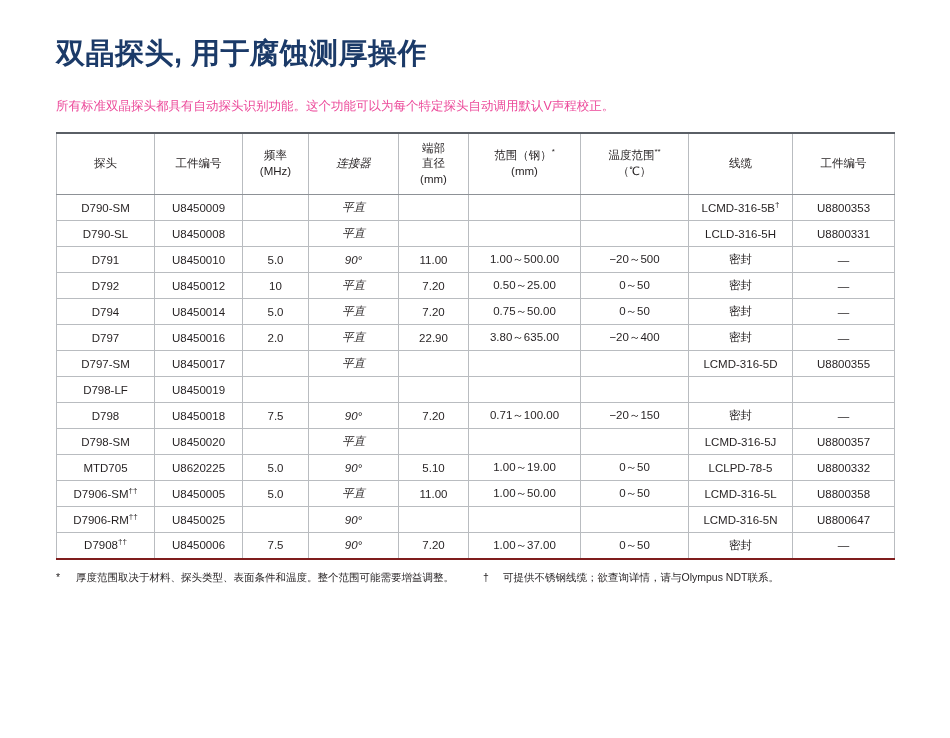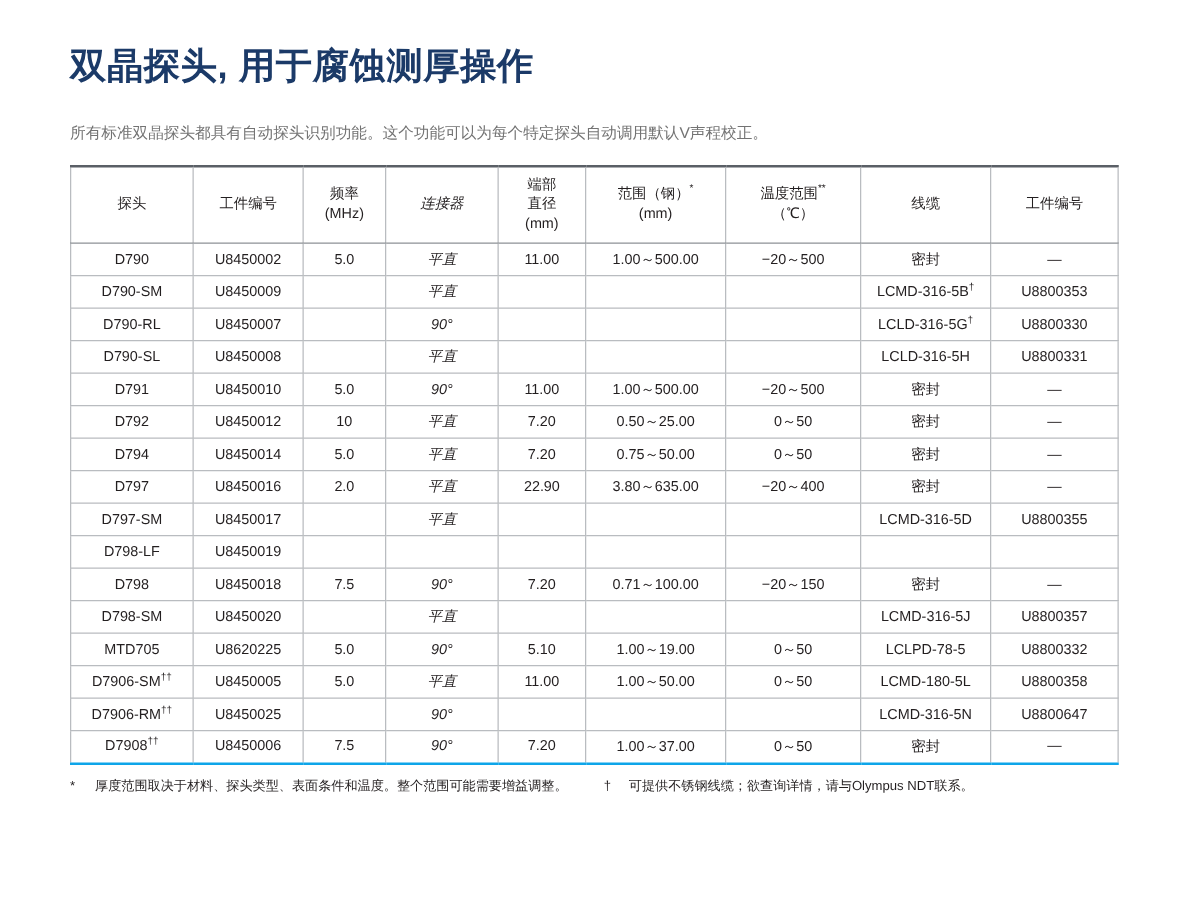--- a/index.html
+++ b/index.html
@@ -21,21 +21,21 @@
   .title {
     font-size: 29px;
     color: #1b3a68;
     font-weight: bold;
     letter-spacing: 0.5px;
     margin: 0 0 26px 0;
     line-height: 1.2;
   }
   .intro {
     font-size: 12.5px;
-    color: #737373;
+    color: #ec4899;
     margin: 0 0 16px 0;
     line-height: 1.5;
   }
   table.spec {
     border-collapse: collapse;
     width: 838px;
     table-layout: fixed;
     font-size: 11.5px;
   }
   table.spec th, table.spec td {
@@ -48,21 +48,21 @@
     font-weight: normal;
   }
   table.spec thead th {
     height: 62px;
     line-height: 1.35;
     font-size: 11.5px;
     border-top: 2px solid #5a5f66;
     border-bottom: 1px solid #8d9196;
   }
   table.spec tbody tr:last-child td {
-    border-bottom: 2px solid #0ea5e9;
+    border-bottom: 2px solid #7f1d1d;
   }
   .c0 { width: 98px; }
   .c1 { width: 88px; }
   .c2 { width: 66px; }
   .c3 { width: 90px; font-style: italic; }
   .c4 { width: 70px; }
   .c5 { width: 112px; }
   .c6 { width: 108px; }
   .c7 { width: 104px; }
   .c8 { width: 102px; }
@@ -115,75 +115,53 @@
         <th class="c3">连接器</th>
         <th class="c4">端部<br>直径<br>(mm)</th>
         <th class="c5">范围（钢）<sup>*</sup><br>(mm)</th>
         <th class="c6">温度范围<sup>**</sup><br>（℃）</th>
         <th class="c7">线缆</th>
         <th class="c8">工件编号</th>
       </tr>
     </thead>
     <tbody id="table-body">
         <tr>
-          <td class="c0">D790</td>
-          <td class="c1">U8450002</td>
-          <td class="c2">5.0</td>
-          <td class="c3">平直</td>
+          <td class="c0">D790-SM</td>
+          <td class="c1">U8450009</td>
+          <td class="c2 blank"></td>
+          <td class="c3">平直</td>
+          <td class="c4 blank"></td>
+          <td class="c5 blank"></td>
+          <td class="c6 blank"></td>
+          <td class="c7">LCMD-316-5B<sup>†</sup></td>
+          <td class="c8">U8800353</td>
+        </tr>
+        <tr>
+          <td class="c0">D790-SL</td>
+          <td class="c1">U8450008</td>
+          <td class="c2 blank"></td>
+          <td class="c3">平直</td>
+          <td class="c4 blank"></td>
+          <td class="c5 blank"></td>
+          <td class="c6 blank"></td>
+          <td class="c7">LCLD-316-5H</td>
+          <td class="c8">U8800331</td>
+        </tr>
+        <tr>
+          <td class="c0">D791</td>
+          <td class="c1">U8450010</td>
+          <td class="c2">5.0</td>
+          <td class="c3">90°</td>
           <td class="c4">11.00</td>
           <td class="c5">1.00～500.00</td>
           <td class="c6">−20～500</td>
           <td class="c7">密封</td>
           <td class="c8">—</td>
         </tr>
         <tr>
-          <td class="c0">D790-SM</td>
-          <td class="c1">U8450009</td>
-          <td class="c2 blank"></td>
-          <td class="c3">平直</td>
-          <td class="c4 blank"></td>
-          <td class="c5 blank"></td>
-          <td class="c6 blank"></td>
-          <td class="c7">LCMD-316-5B<sup>†</sup></td>
-          <td class="c8">U8800353</td>
-        </tr>
-        <tr>
-          <td class="c0">D790-RL</td>
-          <td class="c1">U8450007</td>
-          <td class="c2 blank"></td>
-          <td class="c3">90°</td>
-          <td class="c4 blank"></td>
-          <td class="c5 blank"></td>
-          <td class="c6 blank"></td>
-          <td class="c7">LCLD-316-5G<sup>†</sup></td>
-          <td class="c8">U8800330</td>
-        </tr>
-        <tr>
-          <td class="c0">D790-SL</td>
-          <td class="c1">U8450008</td>
-          <td class="c2 blank"></td>
-          <td class="c3">平直</td>
-          <td class="c4 blank"></td>
-          <td class="c5 blank"></td>
-          <td class="c6 blank"></td>
-          <td class="c7">LCLD-316-5H</td>
-          <td class="c8">U8800331</td>
-        </tr>
-        <tr>
-          <td class="c0">D791</td>
-          <td class="c1">U8450010</td>
-          <td class="c2">5.0</td>
-          <td class="c3">90°</td>
-          <td class="c4">11.00</td>
-          <td class="c5">1.00～500.00</td>
-          <td class="c6">−20～500</td>
-          <td class="c7">密封</td>
-          <td class="c8">—</td>
-        </tr>
-        <tr>
           <td class="c0">D792</td>
           <td class="c1">U8450012</td>
           <td class="c2">10</td>
           <td class="c3">平直</td>
           <td class="c4">7.20</td>
           <td class="c5">0.50～25.00</td>
           <td class="c6">0～50</td>
           <td class="c7">密封</td>
           <td class="c8">—</td>
         </tr>
@@ -265,21 +243,21 @@
           <td class="c8">U8800332</td>
         </tr>
         <tr>
           <td class="c0">D7906-SM<sup>††</sup></td>
           <td class="c1">U8450005</td>
           <td class="c2">5.0</td>
           <td class="c3">平直</td>
           <td class="c4">11.00</td>
           <td class="c5">1.00～50.00</td>
           <td class="c6">0～50</td>
-          <td class="c7">LCMD-180-5L</td>
+          <td class="c7">LCMD-316-5L</td>
           <td class="c8">U8800358</td>
         </tr>
         <tr>
           <td class="c0">D7906-RM<sup>††</sup></td>
           <td class="c1">U8450025</td>
           <td class="c2 blank"></td>
           <td class="c3">90°</td>
           <td class="c4 blank"></td>
           <td class="c5 blank"></td>
           <td class="c6 blank"></td>

